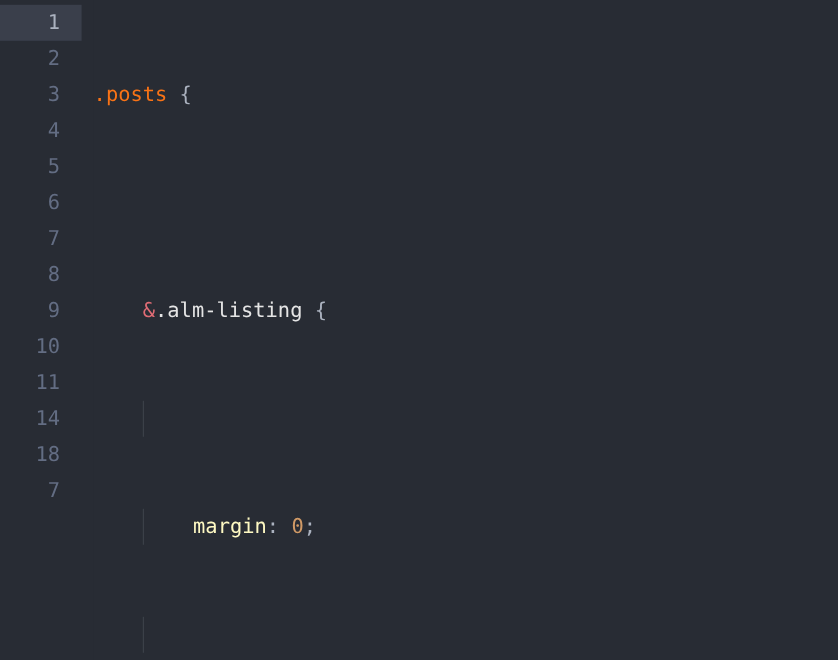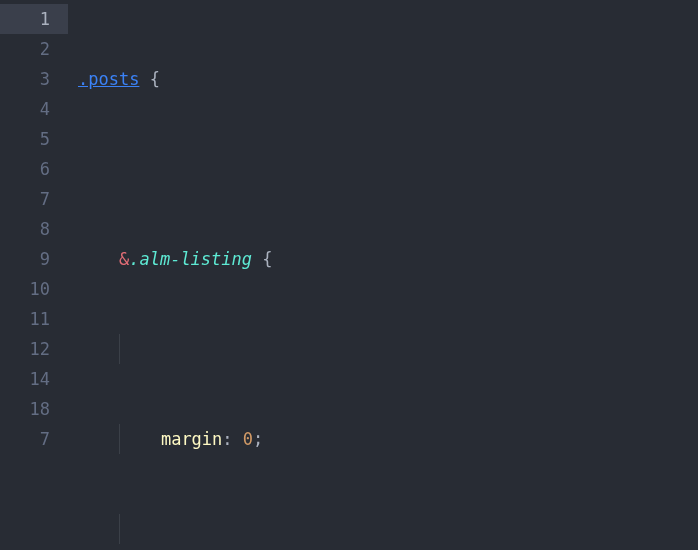--- a/index.html
+++ b/index.html
@@ -41,22 +41,22 @@
 .code .row {
   height: 30px;
 }
 .indent-guide {
   display: inline-block;
   border-left: 1px solid #3b4048;
   height: 30px;
   vertical-align: top;
   box-sizing: border-box;
 }
-.tok-selector { color: #3b82f6; text-decoration: underline; }
-.tok-class { color: #5eead4; font-style: italic; }
+.tok-selector { color: #f97316; }
+.tok-class { color: #e5e5e5; }
 .tok-punct { color: #abb2bf; }
 .tok-parent { color: #e06c75; }
 .tok-prop { color: #fef9c3; }
 .tok-number { color: #d19a66; }
 </style>
 </head>
 <body>
 
 <div class="editor">
   <div class="gutter">
@@ -64,21 +64,20 @@
     <div class="line-num">2</div>
     <div class="line-num">3</div>
     <div class="line-num">4</div>
     <div class="line-num">5</div>
     <div class="line-num">6</div>
     <div class="line-num">7</div>
     <div class="line-num">8</div>
     <div class="line-num">9</div>
     <div class="line-num">10</div>
     <div class="line-num">11</div>
-    <div class="line-num">12</div>
     <div class="line-num">14</div>
     <div class="line-num">18</div>
     <div class="line-num">7</div>
   </div>
   <div class="code">
     <div class="row"><span class="tok-selector">.posts</span><span class="tok-punct"> </span><span class="tok-punct">{</span></div>
     <div class="row"></div>
     <div class="row"><span>    </span><span class="tok-parent">&amp;</span><span class="tok-class">.alm-listing</span><span class="tok-punct"> </span><span class="tok-punct">{</span></div>
     <div class="row"><span>    </span><span class="indent-guide"></span></div>
     <div class="row"><span>    </span><span class="indent-guide"><span>    </span></span><span class="tok-prop">margin</span><span class="tok-punct">:</span><span class="tok-punct"> </span><span class="tok-number">0</span><span class="tok-punct">;</span></div>

